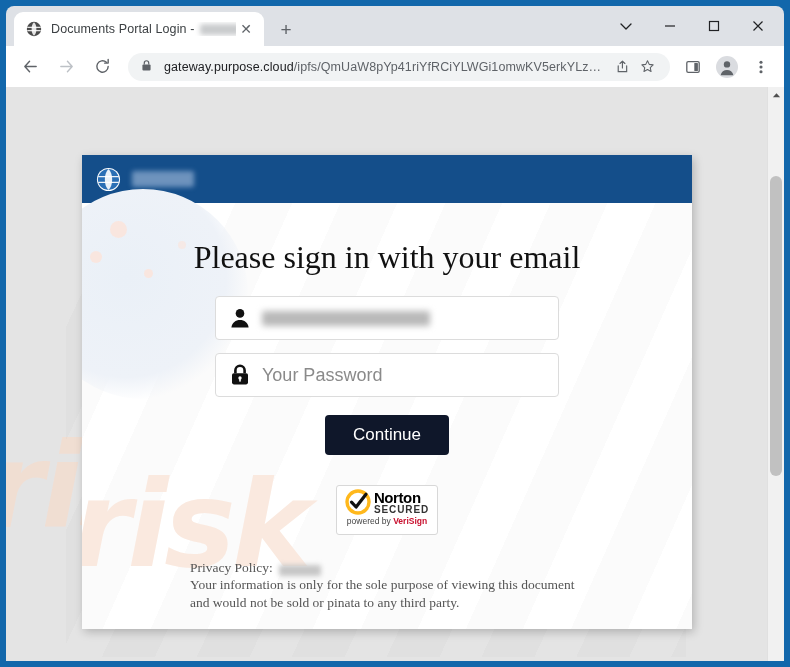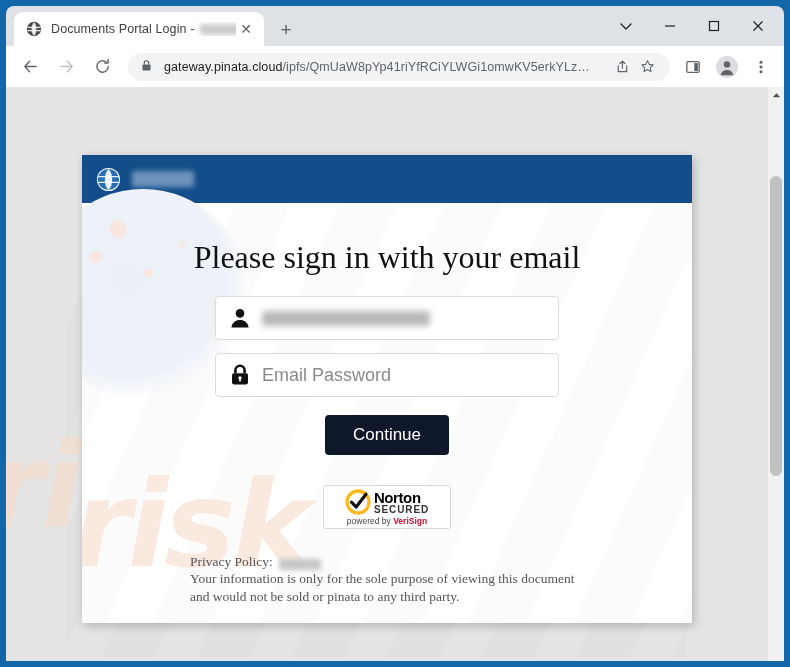--- a/index.html
+++ b/index.html
@@ -311,26 +311,26 @@
     color: #ffffff;
     border: none;
     border-radius: 4px;
     font-size: 17px;
     font-family: "Liberation Sans", sans-serif;
     cursor: pointer;
   }
 
   
   #norton-badge {
-    width: 128px;
+    width: 102px;
     margin: 30px auto 8px auto;
     border: 1px solid #d8d8d8;
     border-radius: 3px;
     background: #ffffff;
-    padding: 3px 4px 2px 4px;
+    padding: 3px 4px 8px 4px;
   }
   #norton-top {
     display: flex;
     align-items: center;
     justify-content: center;
     gap: 3px;
   }
   #norton-check-icon { width: 26px; height: 26px; flex: 0 0 26px; }
   #norton-wordmark { line-height: 1; text-align: left; }
   #norton-name {
@@ -458,21 +458,21 @@
       </svg>
     </div>
 
     <div id="omnibox">
       <span id="site-lock-icon">
         <svg width="13" height="13" viewBox="0 0 14 14">
           <rect x="2.6" y="6" width="8.8" height="6.4" rx="1.1" fill="#5f6368"></rect>
           <path d="M4.6 6V4.3a2.4 2.4 0 0 1 4.8 0V6" stroke="#5f6368" stroke-width="1.3" fill="none"></path>
         </svg>
       </span>
-      <span id="url-text"><span>gateway.pinata.cloud</span><span class="url-path">/ipfs/QmUaW8pYp41riYfRCiYLWGi1omwKV5erkYLz…</span></span>
+      <span id="url-text"><span>gateway.purpose.cloud</span><span class="url-path">/ipfs/QmUaW8pYp41riYfRCiYLWGi1omwKV5erkYLz…</span></span>
       <span class="omni-icon">
         <svg width="15" height="15" viewBox="0 0 16 16">
           <path d="M4.5 7.2v6.3h9V7.2" stroke="#5f6368" stroke-width="1.25" fill="none" stroke-linecap="round"></path>
           <path d="M9 2.2v7.4M9 2.2l2.6 2.6M9 2.2L6.4 4.8" stroke="#5f6368" stroke-width="1.25" fill="none" stroke-linecap="round" stroke-linejoin="round"></path>
         </svg>
       </span>
       <span class="omni-icon">
         <svg width="15" height="15" viewBox="0 0 16 16">
             <path d="M8 1.8l1.85 3.95 4.15.5-3.06 2.9.83 4.2L8 11.3l-3.77 2.05.83-4.2L2 6.25l4.15-.5z" stroke="#5f6368" stroke-width="1.15" fill="none" stroke-linejoin="round"></path>
           </svg>
@@ -546,21 +546,21 @@
 
           <div class="field-row">
             <span class="field-icon">
               <svg viewBox="0 0 24 24" width="24" height="24">
                 <rect x="4" y="10.2" width="16" height="11.2" rx="1.8" fill="#111111"></rect>
                 <path d="M7.4 10.2V7.3a4.6 4.6 0 0 1 9.2 0v2.9" stroke="#111111" stroke-width="2.6" fill="none"></path>
                 <circle cx="12" cy="15" r="1.7" fill="#ffffff"></circle>
                 <rect x="11.2" y="15" width="1.6" height="3.6" fill="#ffffff"></rect>
               </svg>
             </span>
-            <span id="password-placeholder">Email Password</span>
+            <span id="password-placeholder">Your Password</span>
           </div>
 
           <button id="continue-button">Continue</button>
 
           <div id="norton-badge">
             <div id="norton-top">
               <span id="norton-check-icon">
                 <svg viewBox="0 0 26 26" width="26" height="26">
                   <circle cx="13" cy="13" r="11" fill="none" stroke="#ffb81c" stroke-width="3.4"></circle>
                   <path d="M6.5 13.2l4.6 4.8L21 5.2" stroke="#111111" stroke-width="3.2" fill="none" stroke-linecap="round" stroke-linejoin="round"></path>

